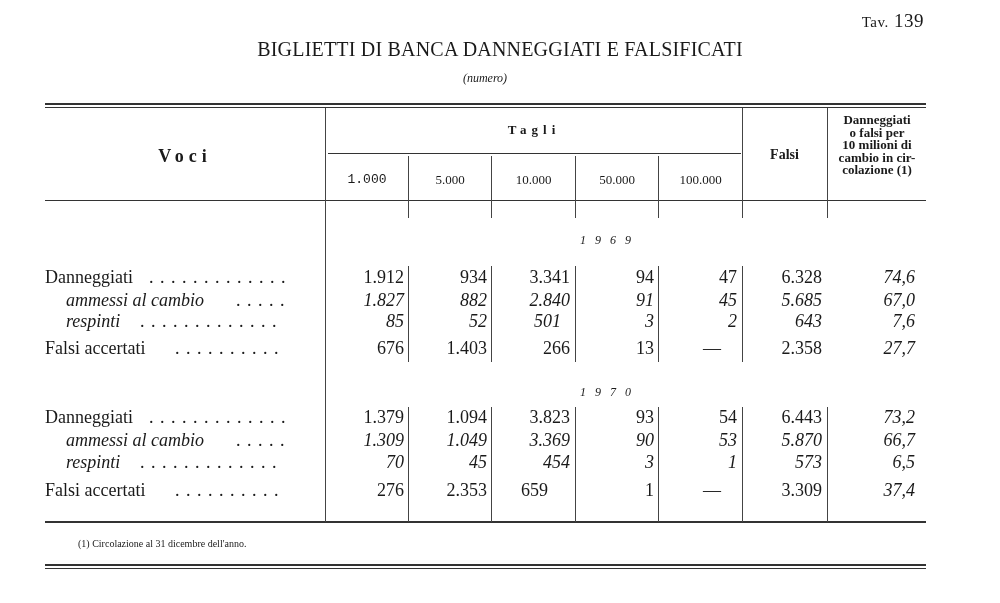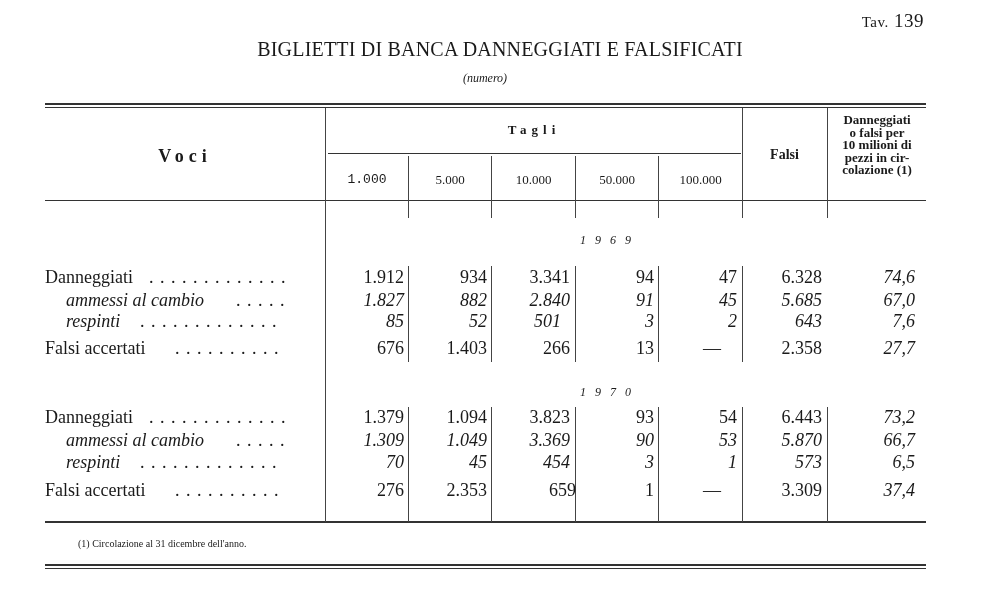--- a/index.html
+++ b/index.html
@@ -68,21 +68,21 @@
 <div class="hdr-text denom" style="left:326px;width:82px;font-family:Liberation Mono, monospace;">1.000</div>
 <div class="hdr-text denom" style="left:409px;width:82px;">5.000</div>
 <div class="hdr-text denom" style="left:492px;width:83px;">10.000</div>
 <div class="hdr-text denom" style="left:576px;width:82px;">50.000</div>
 <div class="hdr-text denom" style="left:659px;width:83px;">100.000</div>
 <div class="hdr-text totale">Falsi</div>
 <div class="hdr-text ratio-h">
   <div>Danneggiati</div>
   <div>o falsi per</div>
   <div>10 milioni di</div>
-  <div>pezzi in cir-</div>
+  <div>cambio in cir-</div>
   <div>colazione (1)</div>
 </div>
 
 <div class="year" style="top:233px;">1969</div>
 
 <div id="rows-container">
     <div class="row" style="top: 267px;">
       <span class="dots" style="left: 149px; font-style: normal;">.............</span>
       <span class="label">Danneggiati</span>
       <span class="cell" style="right: 596px;">1.912</span>
@@ -157,21 +157,21 @@
       <span class="cell" style="right: 346px;">3</span>
       <span class="cell" style="right: 263px;">1</span>
       <span class="cell" style="right: 178px;">573</span>
       <span class="cell ratio" style="right: 85px;">6,5</span>
     </div>
     <div class="row" style="top: 480px;">
       <span class="dots" style="left: 175px; font-style: normal;">..........</span>
       <span class="label">Falsi accertati</span>
       <span class="cell" style="right: 596px;">276</span>
       <span class="cell" style="right: 513px;">2.353</span>
-      <span class="cell" style="right: 424px;">659</span>
+      <span class="cell" style="right: 452px;">659</span>
       <span class="cell" style="right: 346px;">1</span>
       <span class="cell" style="right: 279px; font-style: normal;">—</span>
       <span class="cell" style="right: 178px;">3.309</span>
       <span class="cell ratio" style="right: 85px;">37,4</span>
     </div>
   </div>
 
 <div class="year" style="top:385px;">1970</div>
 
 <div class="abs footnote">(1) Circolazione al 31 dicembre dell'anno.</div>

